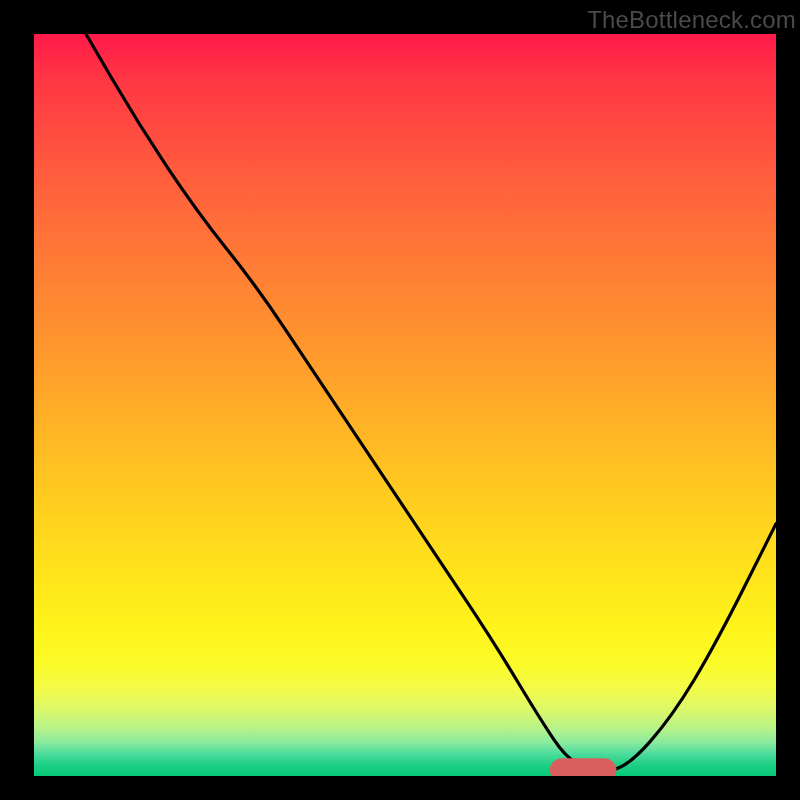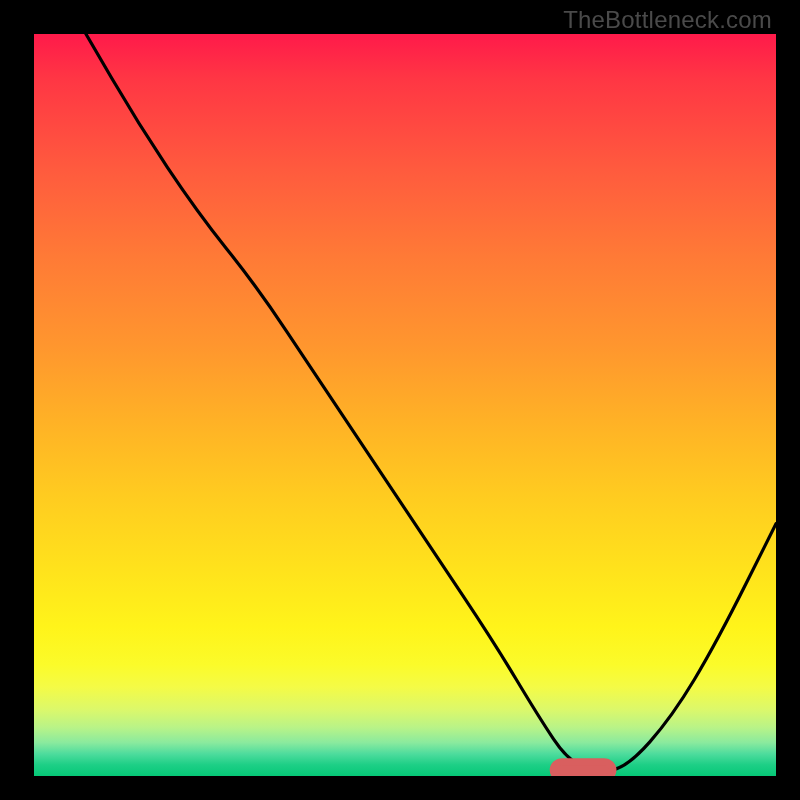--- a/index.html
+++ b/index.html
@@ -7,21 +7,21 @@
     width: 800px;
     height: 800px;
     background: #000;
     position: relative;
     font-family: Arial, Helvetica, sans-serif;
     overflow: hidden;
   }
   .watermark {
     position: absolute;
     top: 6px;
-    right: 28px;
+    right: 4px;
     color: #4a4a4a;
     font-size: 24px;
     font-weight: 500;
     z-index: 20;
     letter-spacing: 0.2px;
   }
   .plot-area {
     position: absolute;
     left: 34px;
     top: 34px;

